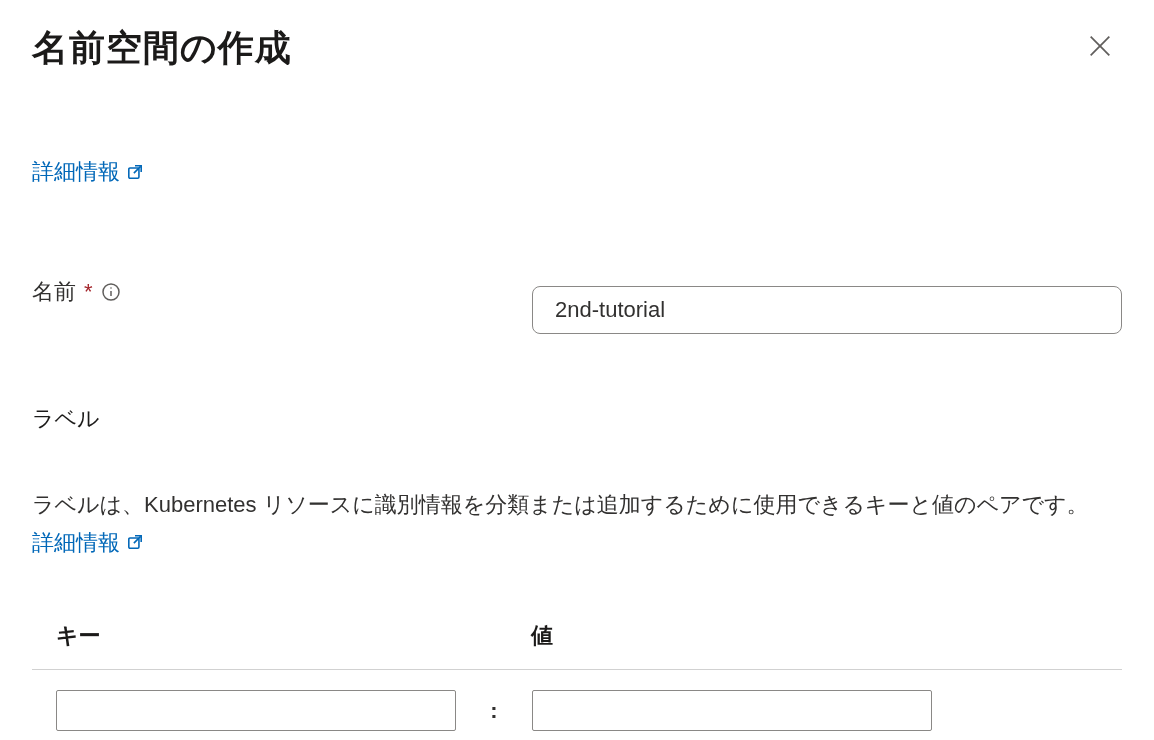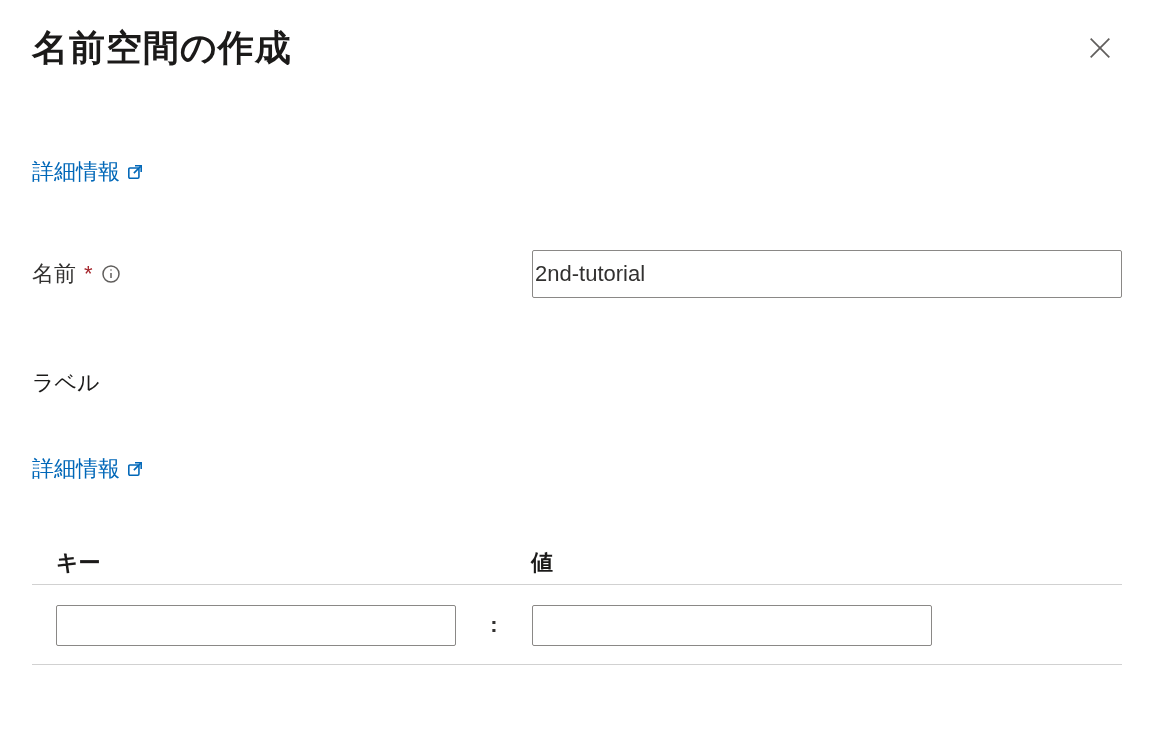--- a/index.html
+++ b/index.html
@@ -11,21 +11,21 @@
       font-family: "Segoe UI", "Yu Gothic", "Meiryo", sans-serif;
       background: #ffffff;
       color: #323130;
       width: 1154px;
       height: 740px;
       padding: 24px 32px;
     }
     .header-row {
       display: flex;
       justify-content: space-between;
-      align-items: flex-end;
+      align-items: flex-start;
       margin-bottom: 80px;
       gap: 7px;
     }
     .page-title {
       font-size: 36px;
       font-weight: 700;
       color: #1b1a19;
       letter-spacing: 1px;
     }
     .close-btn {
@@ -84,40 +84,41 @@
       align-items: center;
       color: #605e5c;
     }
     .info-icon svg {
       width: 20px;
       height: 20px;
     }
     .text-input {
       flex: 1;
       font-size: 22px;
-      padding: 10px 2px;
+      padding: 10px 22px;
       border: 1px solid #8a8886;
-      border-radius: 2px;
+      border-radius: 8px;
       background: #ffffff;
       color: #323130;
       max-width: 590px;
+      margin-top: 36px;
     }
     .section-heading {
       font-size: 22px;
       font-weight: 400;
       color: #1b1a19;
       margin-bottom: 52px;
     }
     .labels-table {
       width: 100%;
     }
     .labels-header {
       display: flex;
       border-bottom: 1px solid #d1d1d1;
-      padding-bottom: 6px;
+      padding-bottom: 18px;
       margin-bottom: 20px;
     }
     .labels-header-cell {
       font-size: 22px;
       font-weight: 700;
       color: #1b1a19;
     }
     .labels-header-key {
       width: 485px;
       padding-left: 24px;
@@ -197,20 +198,21 @@
         <circle cx="10" cy="6" r="0.8" fill="currentColor" stroke="none"></circle>
       </svg>
     </span>
   </div>
   <input type="text" class="text-input" value="2nd-tutorial" style="">
 </div>
 
 <h2 class="section-heading">ラベル</h2>
 
 <p class="description">
+  <span>ラベルは、Kubernetes リソースに識別情報を分類または追加するために使用できるキーと値のペアです。</span>
   <a class="link" href="#">
     <span>詳細情報</span>
     <span class="link-icon">
       <svg viewBox="0 0 16 16" fill="none" stroke="currentColor" stroke-width="1.4">
         <rect x="2.5" y="4.5" width="9" height="9" rx="1"></rect>
         <path d="M8 2.5 L13.5 2.5 L13.5 8"></path>
         <line x1="13" y1="3" x2="7" y2="9"></line>
       </svg>
     </span>
   </a>

